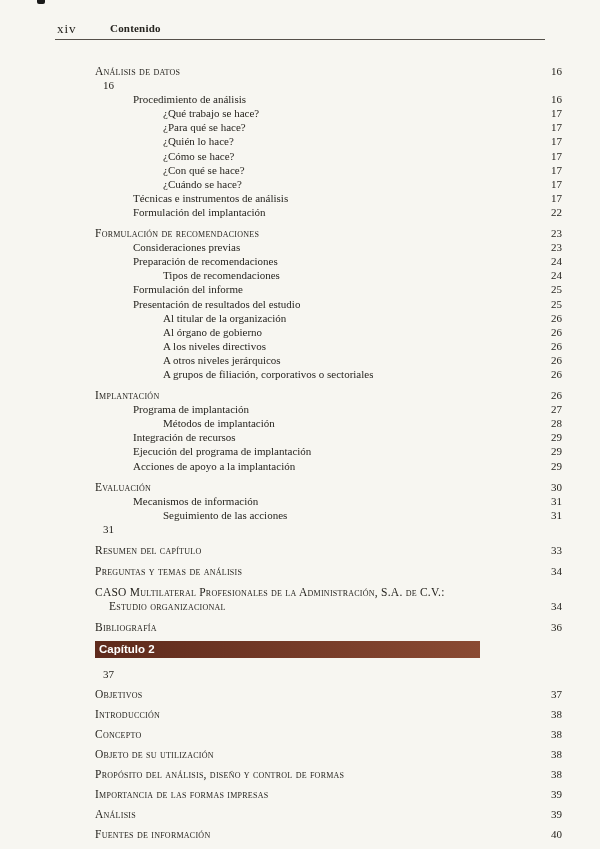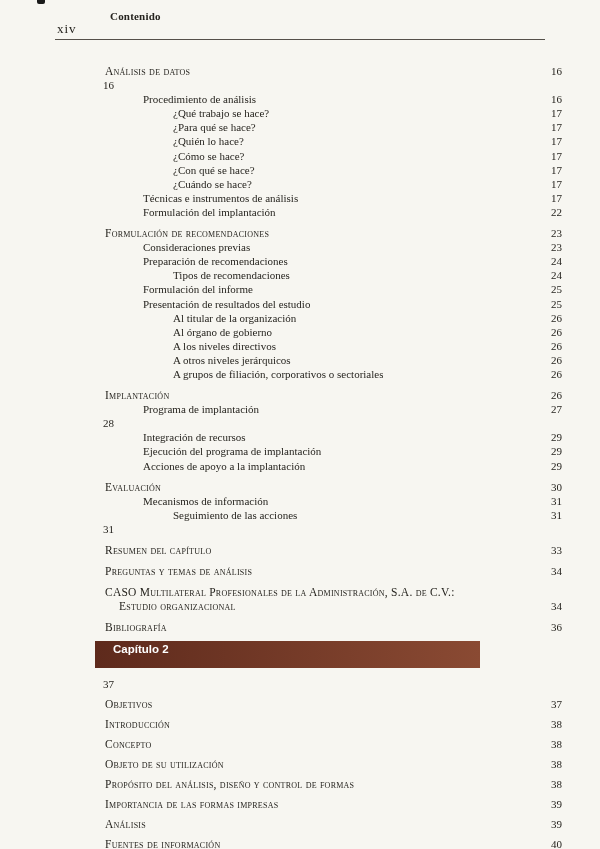--- a/index.html
+++ b/index.html
@@ -15,49 +15,49 @@
   .scan-artifact {
     position: absolute; top: 0; left: 37px; width: 8px; height: 4px;
     background: #1a1a1a; border-radius: 0 0 2px 2px;
   }
 
   .folio {
     position: absolute; top: 21px; left: 57px;
     font-size: 13px; letter-spacing: 1px;
   }
   .header-title {
-    position: absolute; top: 10px; left: 110px;
+    position: absolute; top: 22px; left: 110px;
     font-size: 11px; font-weight: bold; letter-spacing: 0.2px;
   }
   .rule {
     position: absolute; top: 39px; left: 55px;
     width: 490px; height: 1px; background: #55504a;
   }
 
   .content { position: absolute; top: 64px; left: 95px; right: 38px; }
 
   .toc-group { margin-bottom: 7px; }
   .toc-row {
     display: flex; justify-content: space-between; align-items: baseline;
     line-height: 14.1px; font-size: 11px;
   }
-  .toc-text { white-space: nowrap; overflow: hidden; margin-left: 10px; }
+  .toc-text { white-space: nowrap; overflow: hidden; }
   .toc-text.sc { font-variant: small-caps; font-size: 11.5px; letter-spacing: 0.25px; }
   .toc-text.bold { font-weight: bold; letter-spacing: 0.2px; }
   .lvl1 > .toc-text { padding-left: 38px; }
   .lvl2 > .toc-text { padding-left: 68px; }
   .cont > .toc-text { padding-left: 14px; }
   .toc-page { font-size: 11px; padding-left: 8px; }
 
   .banner {
-    width: 385px; height: 27px;
+    width: 385px; height: 17px;
     color: #ffffff;
     font-family: "Liberation Sans", sans-serif;
     font-weight: bold; font-size: 11.5px; line-height: 17px;
-    padding-left: 18px;
+    padding-left: 4px;
     margin: 4px 0 9px 0;
   }
 
   .ch2 .toc-row { line-height: 14px; margin-bottom: 6px; }
 </style>
 </head>
 <body>
 
 <div class="page">
   <div class="scan-artifact"></div>
@@ -161,20 +161,21 @@
         <div class="toc-group">
           <div class="toc-row lvl0">
             <span class="toc-text sc">Implantación</span>
             <span class="toc-page">26</span>
           </div>
           <div class="toc-row lvl1">
             <span class="toc-text">Programa de implantación</span>
             <span class="toc-page">27</span>
           </div>
           <div class="toc-row lvl2">
+            <span class="toc-text">Métodos de implantación</span>
             <span class="toc-page">28</span>
           </div>
           <div class="toc-row lvl1">
             <span class="toc-text">Integración de recursos</span>
             <span class="toc-page">29</span>
           </div>
           <div class="toc-row lvl1">
             <span class="toc-text">Ejecución del programa de implantación</span>
             <span class="toc-page">29</span>
           </div>

